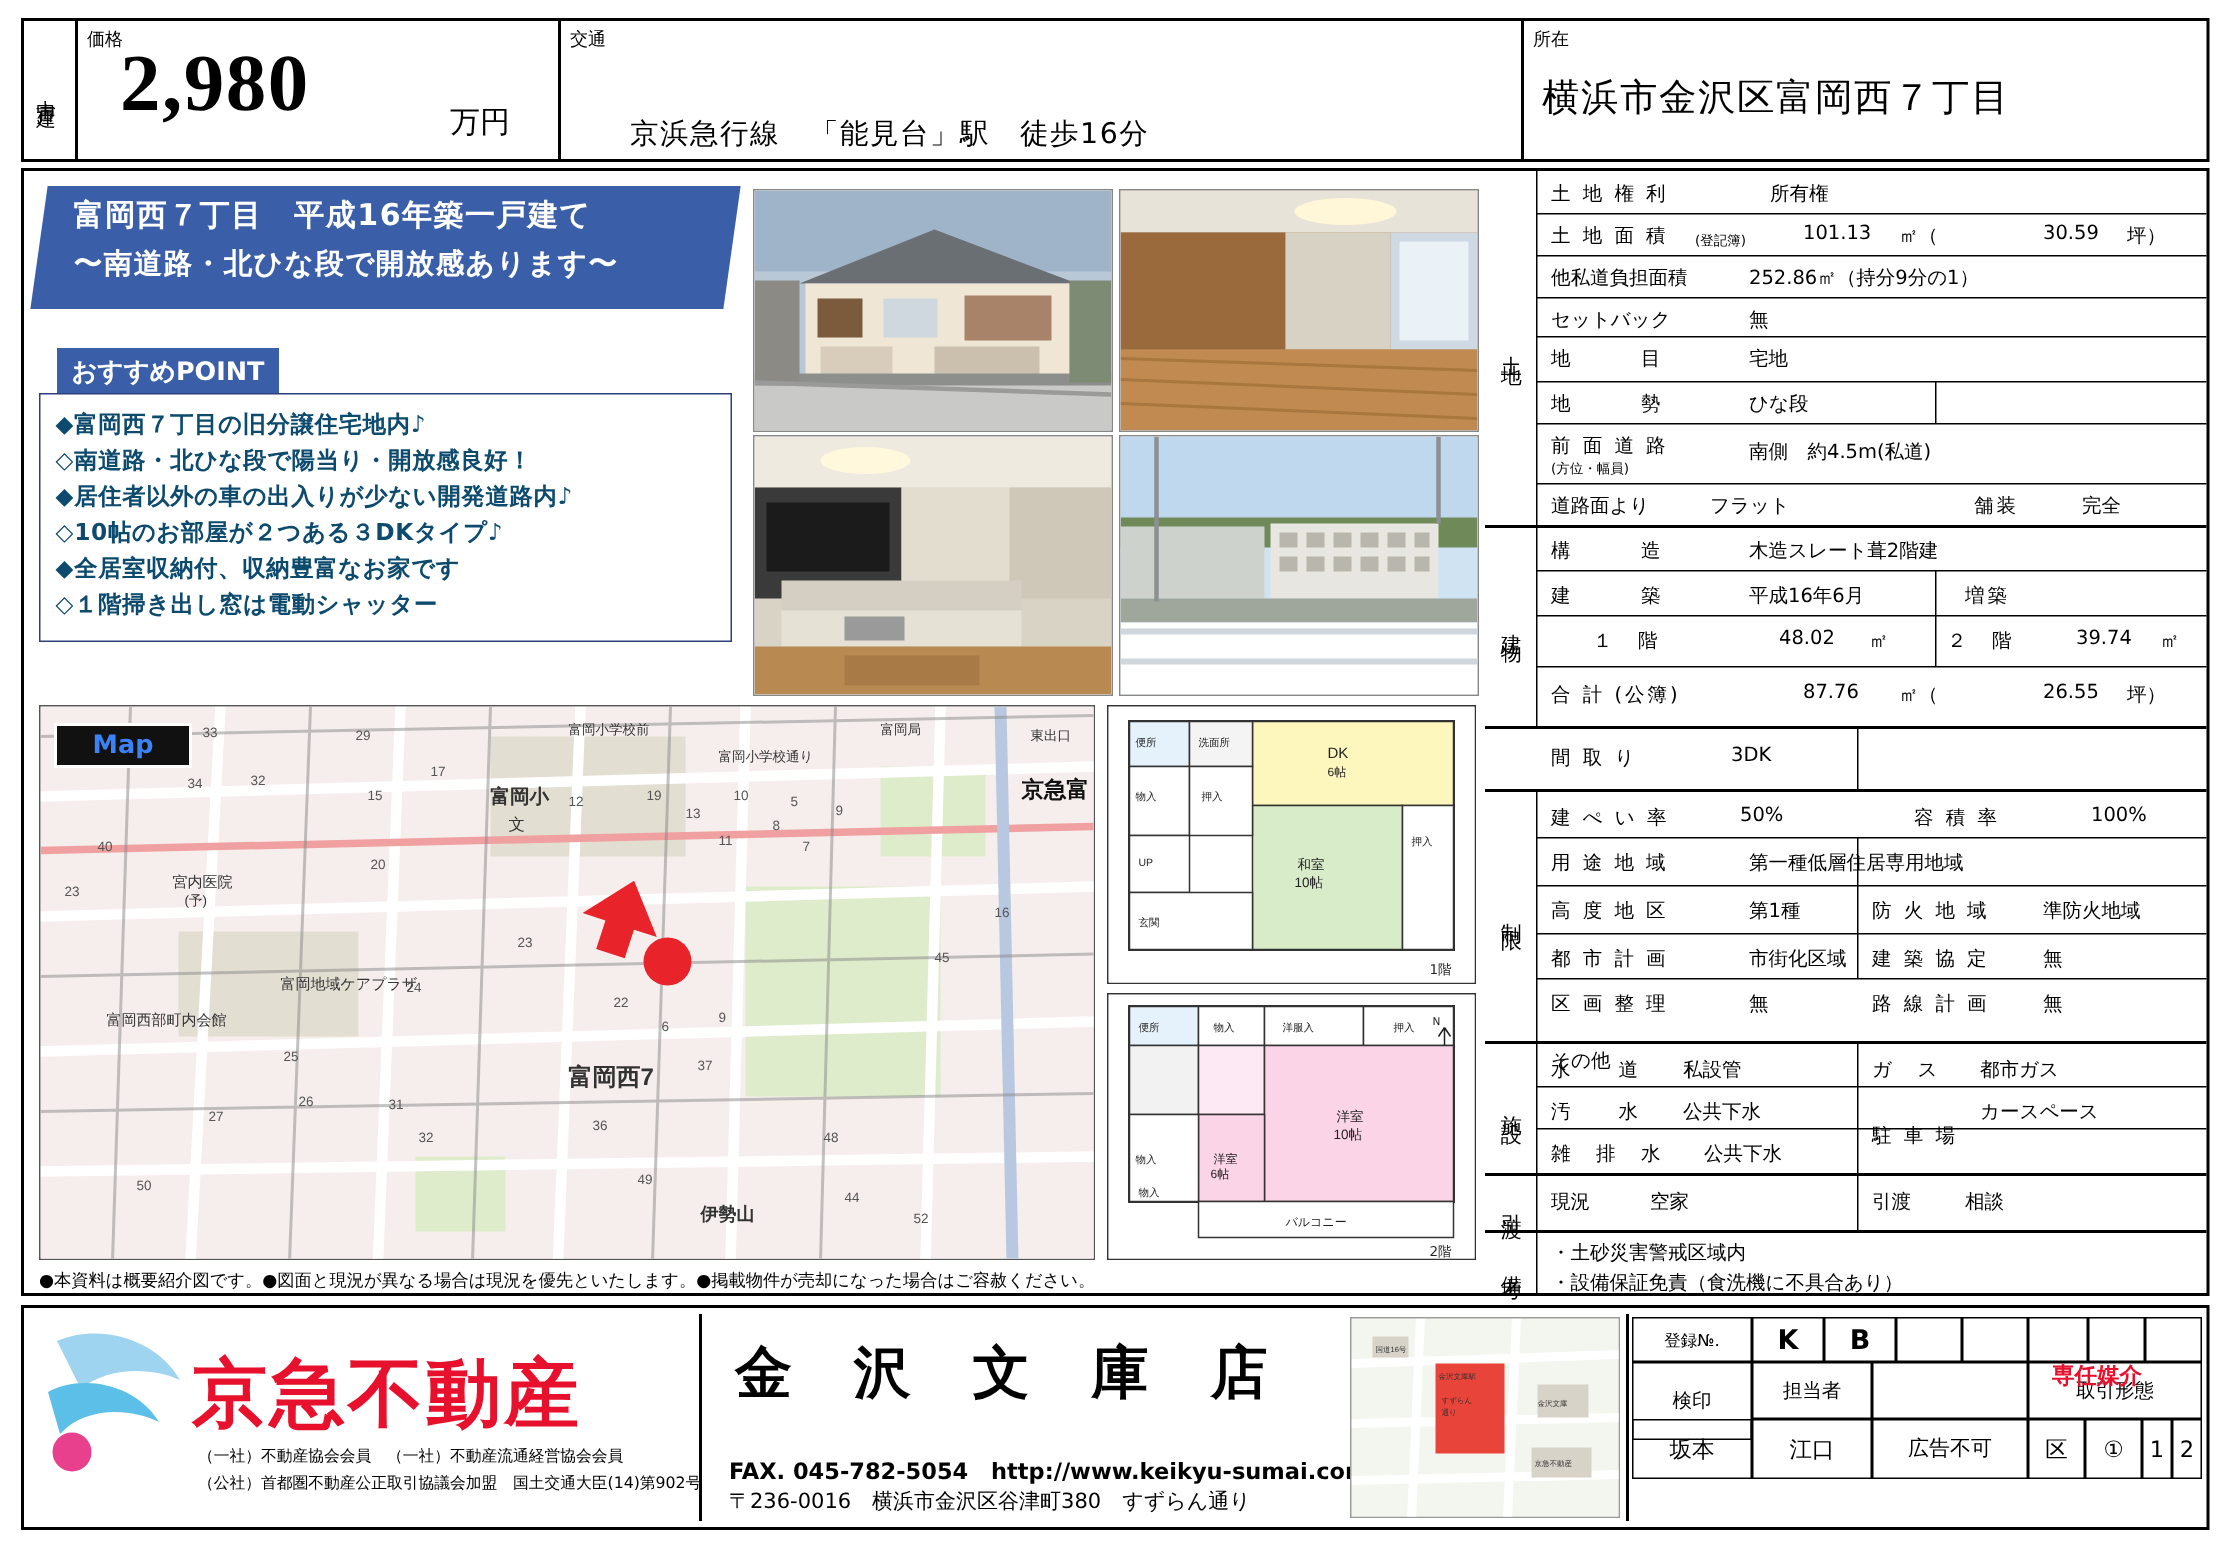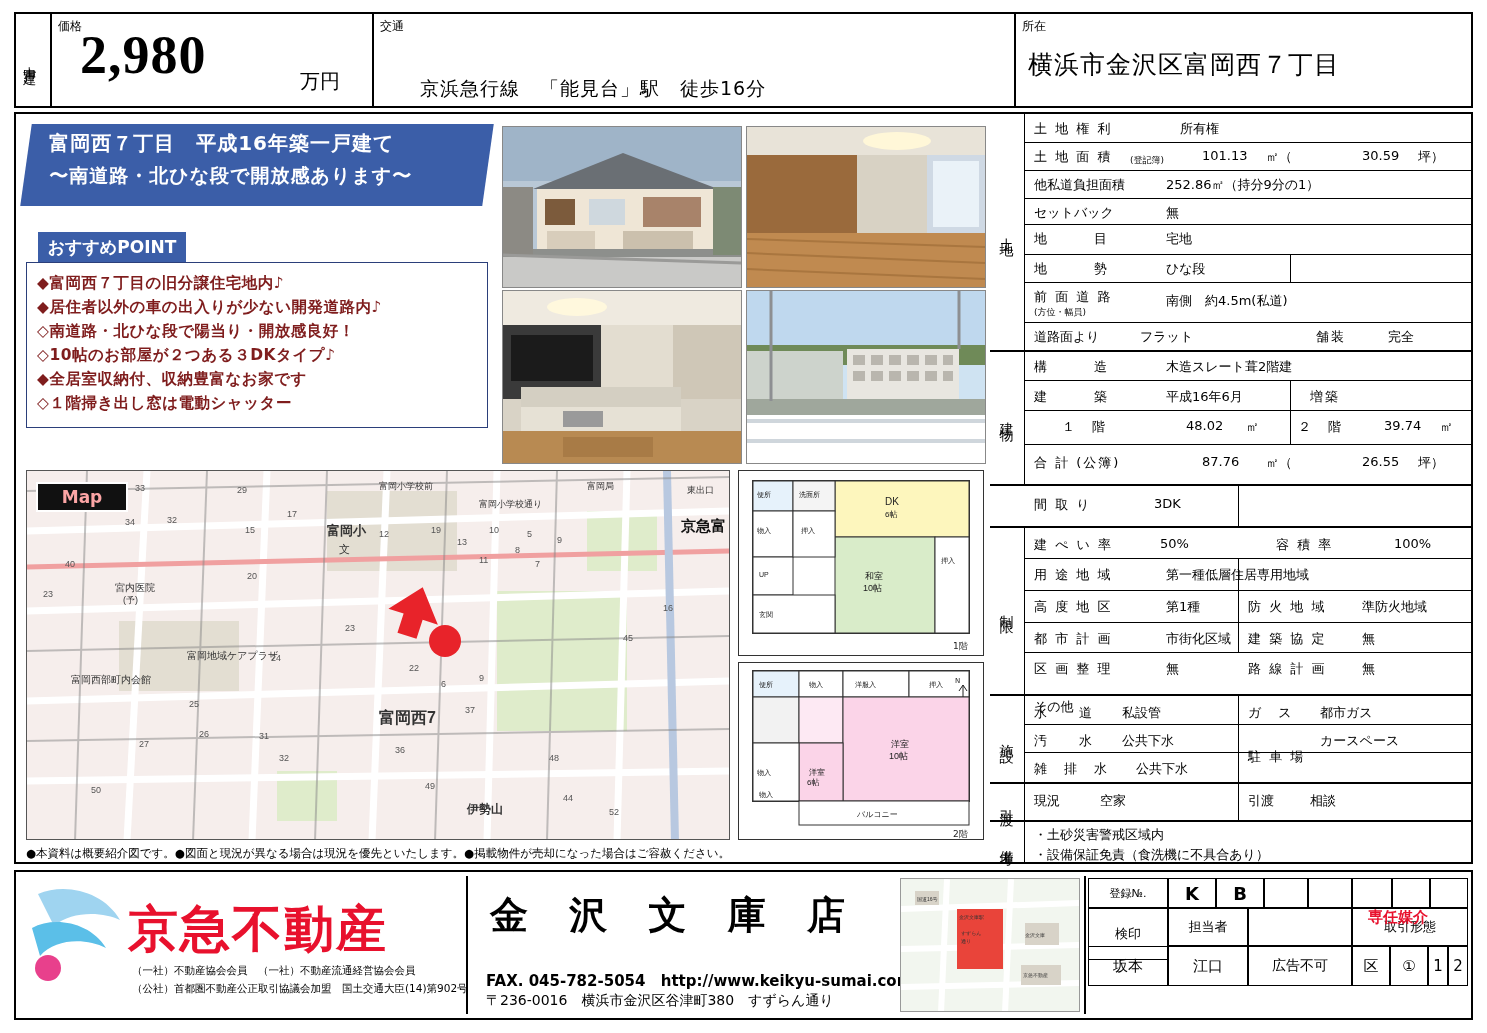--- a/index.html
+++ b/index.html
@@ -27,32 +27,32 @@
   #body{left:14px;top:112px;width:1459px;height:752px;border:2px solid #000;}
 
   
   #catch{left:26px;top:124px;width:462px;height:82px;background:#3b5ea8;color:#fff;
          transform:skewX(-8deg);}
   #catchIn{transform:skewX(8deg);padding:6px 10px 0 22px;}
   #catchIn div:first-child{font-size:20px;font-weight:bold;letter-spacing:1px;}
   #catchIn div:last-child{font-size:19px;font-weight:bold;letter-spacing:1px;margin-top:6px;}
   #pointTag{left:38px;top:232px;width:148px;height:30px;background:#3b5ea8;color:#fff;font-size:17px;font-weight:bold;}
   #pointBox{left:26px;top:262px;width:462px;height:166px;border:1px solid #2b3f7a;background:#fff;padding:8px 10px;}
-  #pointBox div{font-size:15.5px;font-weight:bold;line-height:1.55;letter-spacing:0.5px;color:#7f1d1d;}
+  #pointBox div{font-size:15.5px;font-weight:bold;line-height:1.55;letter-spacing:0.5px;color:#0c4a6e;}
 
   
   .ph{position:absolute;border:1px solid #888;overflow:hidden;}
   #ph1{left:502px;top:126px;width:238px;height:160px;}
   #ph2{left:746px;top:126px;width:238px;height:160px;}
   #ph3{left:502px;top:290px;width:238px;height:172px;}
   #ph4{left:746px;top:290px;width:238px;height:172px;}
 
   
   #mapBox{left:26px;top:470px;width:704px;height:370px;border:1px solid #555;background:#e9eee6;overflow:hidden;}
-  #mapTag{left:36px;top:482px;width:92px;height:30px;background:#111;color:#fca5a5;border:2px solid #fff;font-size:17px;font-weight:bold;}
+  #mapTag{left:36px;top:482px;width:92px;height:30px;background:#111;color:#3b82f6;border:2px solid #fff;font-size:17px;font-weight:bold;}
   #disclaimer{left:26px;top:846px;font-size:11.5px;}
 
   
   #fp1{left:738px;top:470px;width:246px;height:186px;border:1px solid #333;background:#fff;overflow:hidden;}
   #fp2{left:738px;top:662px;width:246px;height:178px;border:1px solid #333;background:#fff;overflow:hidden;}
 
   
   #spec{left:990px;top:114px;width:481px;height:748px;}
   .catcol{position:absolute;left:0;width:34px;border-right:1px solid #000;display:flex;align-items:center;justify-content:center;}
   .catcol span{writing-mode:vertical-rl;font-size:14px;letter-spacing:6px;}
@@ -104,22 +104,22 @@
 
   <div class="bx" id="catch">
     <div id="catchIn">
       <div>富岡西７丁目　平成16年築一戸建て</div>
       <div>〜南道路・北ひな段で開放感あります〜</div>
     </div>
   </div>
   <div class="bx ctr" id="pointTag">おすすめPOINT</div>
   <div class="bx" id="pointBox">
     <div>◆富岡西７丁目の旧分譲住宅地内♪</div>
+    <div>◇南道路・北ひな段で陽当り・開放感良好！</div>
     <div>◆居住者以外の車の出入りが少ない開発道路内♪</div>
-    <div>◇南道路・北ひな段で陽当り・開放感良好！</div>
     <div>◇10帖のお部屋が２つある３DKタイプ♪</div>
     <div>◆全居室収納付、収納豊富なお家です</div>
     <div>◇１階掃き出し窓は電動シャッター</div>
   </div>
 
   <div class="ph" id="ph1">
     <svg width="238" height="160" viewBox="0 0 238 160">
       <rect width="238" height="160" fill="#b9c8d6"></rect>
       <rect x="0" y="0" width="238" height="54" fill="#9fb4c8"></rect>
       <polygon points="30,62 120,26 215,62" fill="#6a6f74"></polygon>

